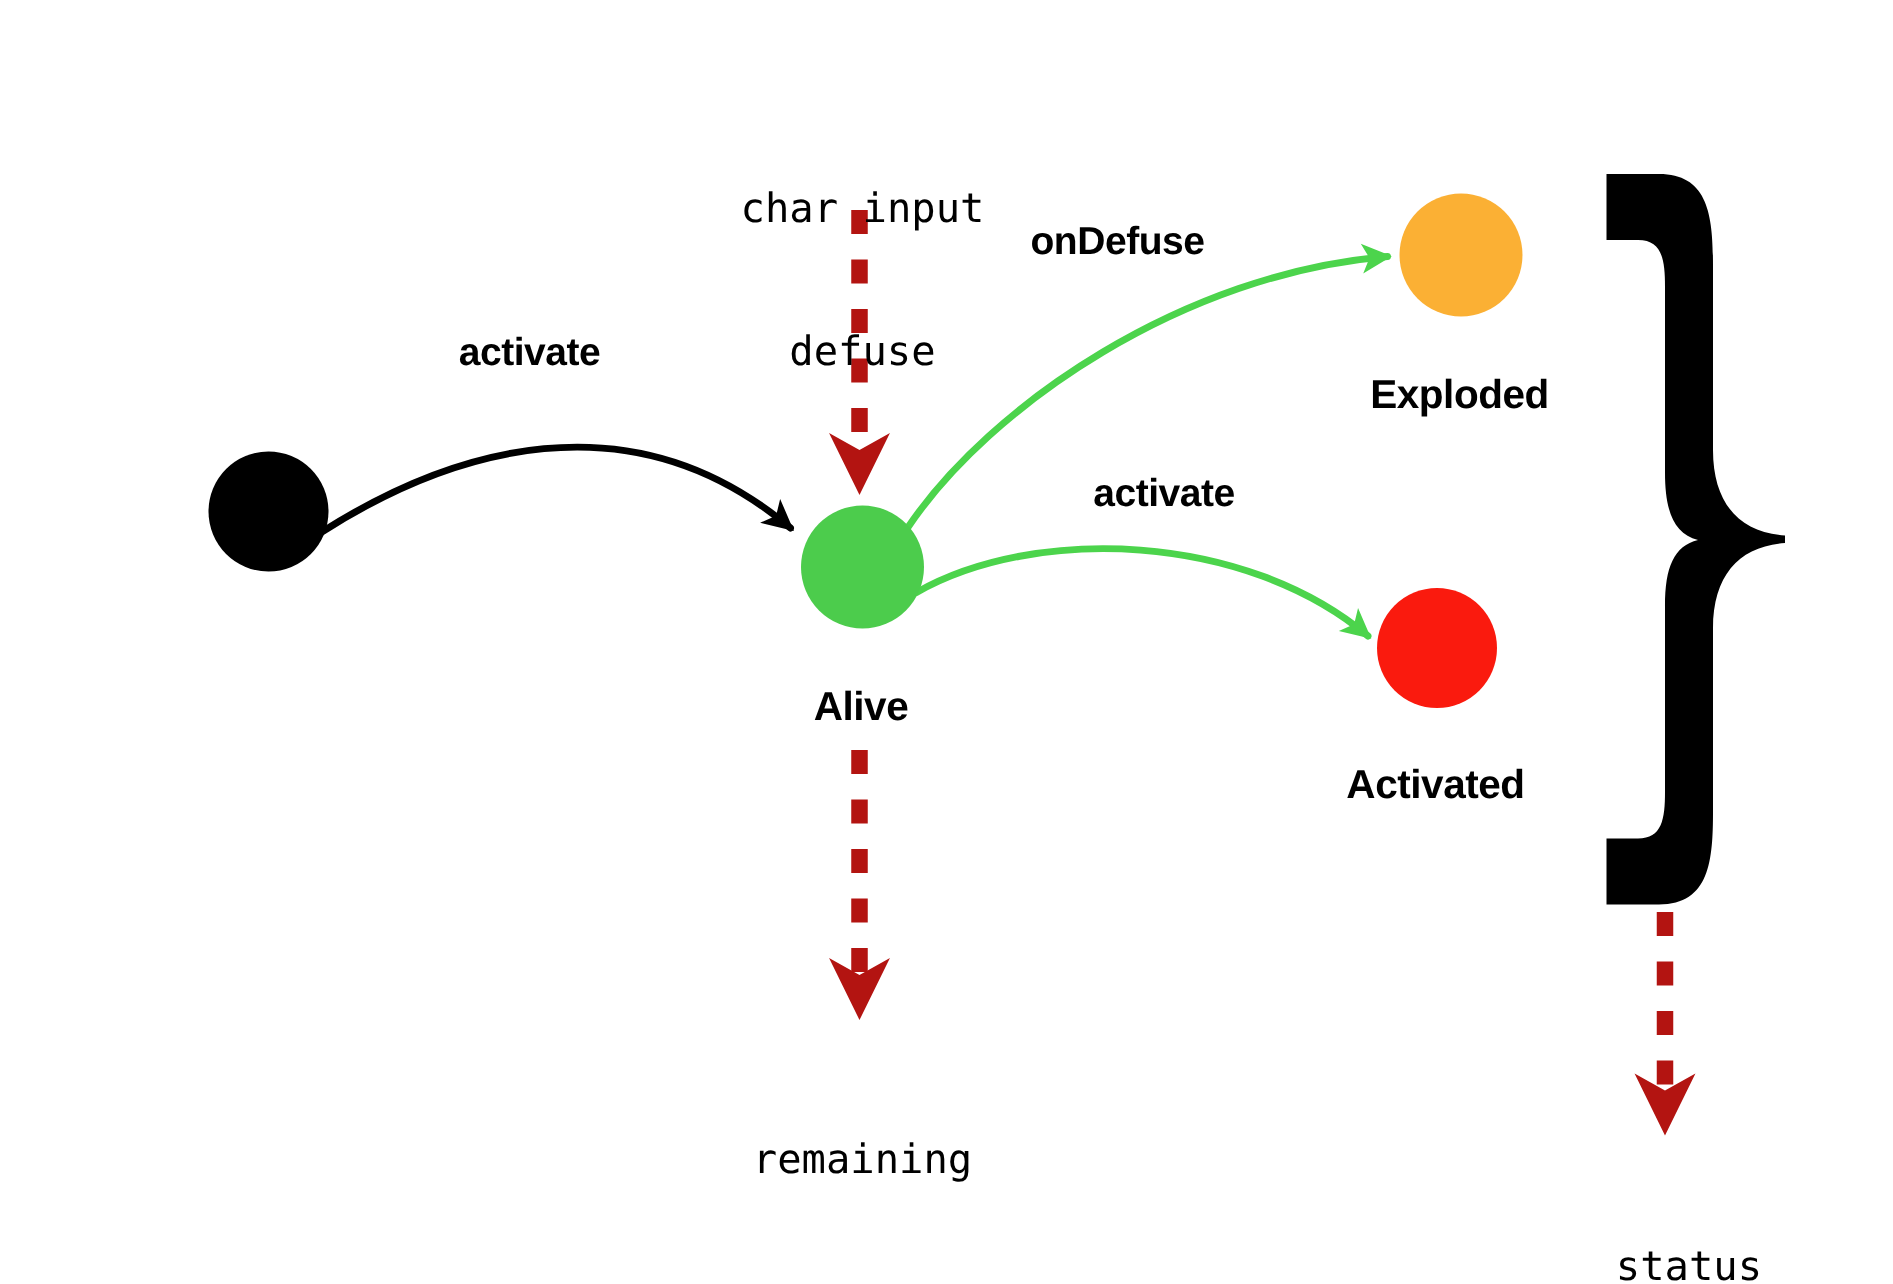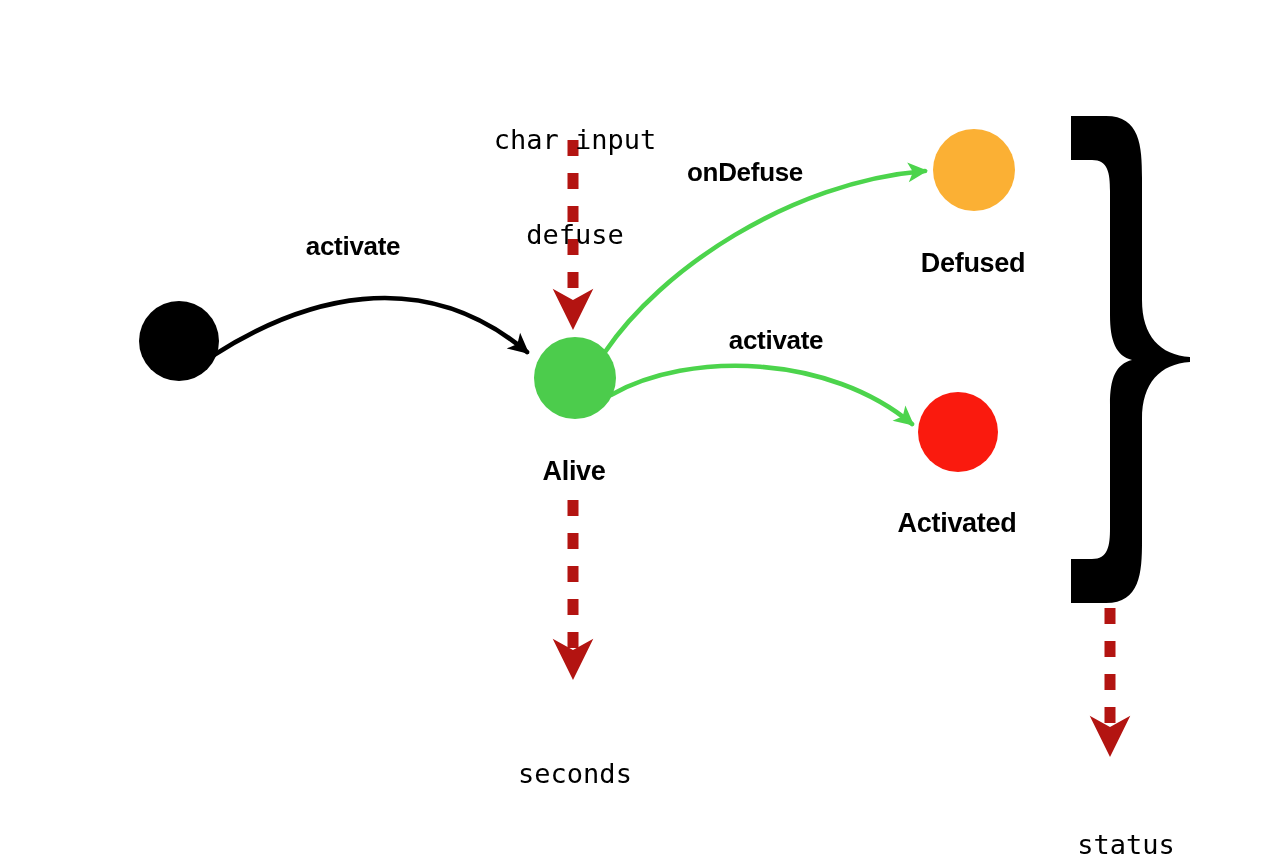--- a/index.html
+++ b/index.html
@@ -40,21 +40,20 @@
     font-family: "Liberation Sans", sans-serif;
     font-weight: bold;
     font-size: 27px;
     letter-spacing: -0.3px;
   }
   .edge-label {
     font-family: "Liberation Sans", sans-serif;
     font-weight: bold;
     font-size: 26px;
     letter-spacing: -0.3px;
-    margin-top: 12px;
   }
   .mono-label {
     font-family: "DejaVu Sans Mono", "Liberation Mono", monospace;
     font-weight: normal;
     font-size: 27px;
     text-align: center;
   }
   .center-x {
     transform: translateX(-50%);
   }
@@ -114,37 +113,36 @@
              L 1110 191
              C 1110 173 1108 160 1092 160
              L 1071 160
              Z" fill="#000000"></path>
 
   </svg>
 
 
   <div class="lbl state-label center-x" style="left:574px; top:456px;">Alive</div>
 
-  <div class="lbl state-label center-x" style="left:973px; top:248px;">Defused</div>
+  <div class="lbl state-label center-x" style="left:973px; top:248px;">Exploded</div>
 
   <div class="lbl state-label center-x" style="left:957px; top:508px;">Activated</div>
 
   <div class="lbl edge-label center-x" style="left:353px; top:219px;">activate</div>
 
   <div class="lbl edge-label center-x" style="left:745px; top:145px;">onDefuse</div>
 
   <div class="lbl edge-label center-x" style="left:776px; top:313px;">activate</div>
 
   <div class="lbl mono-label center-x" style="left:575px; top:60px;">
     <div>char input</div>
     <div>defuse</div>
   </div>
 
   <div class="lbl mono-label center-x" style="left:575px; top:694px;">
-    <div>seconds</div>
     <div>remaining</div>
   </div>
 
   <div class="lbl mono-label center-x" style="left:1126px; top:765px;">
     <div>status</div>
   </div>
 
 </div>
 
 </body></html>

